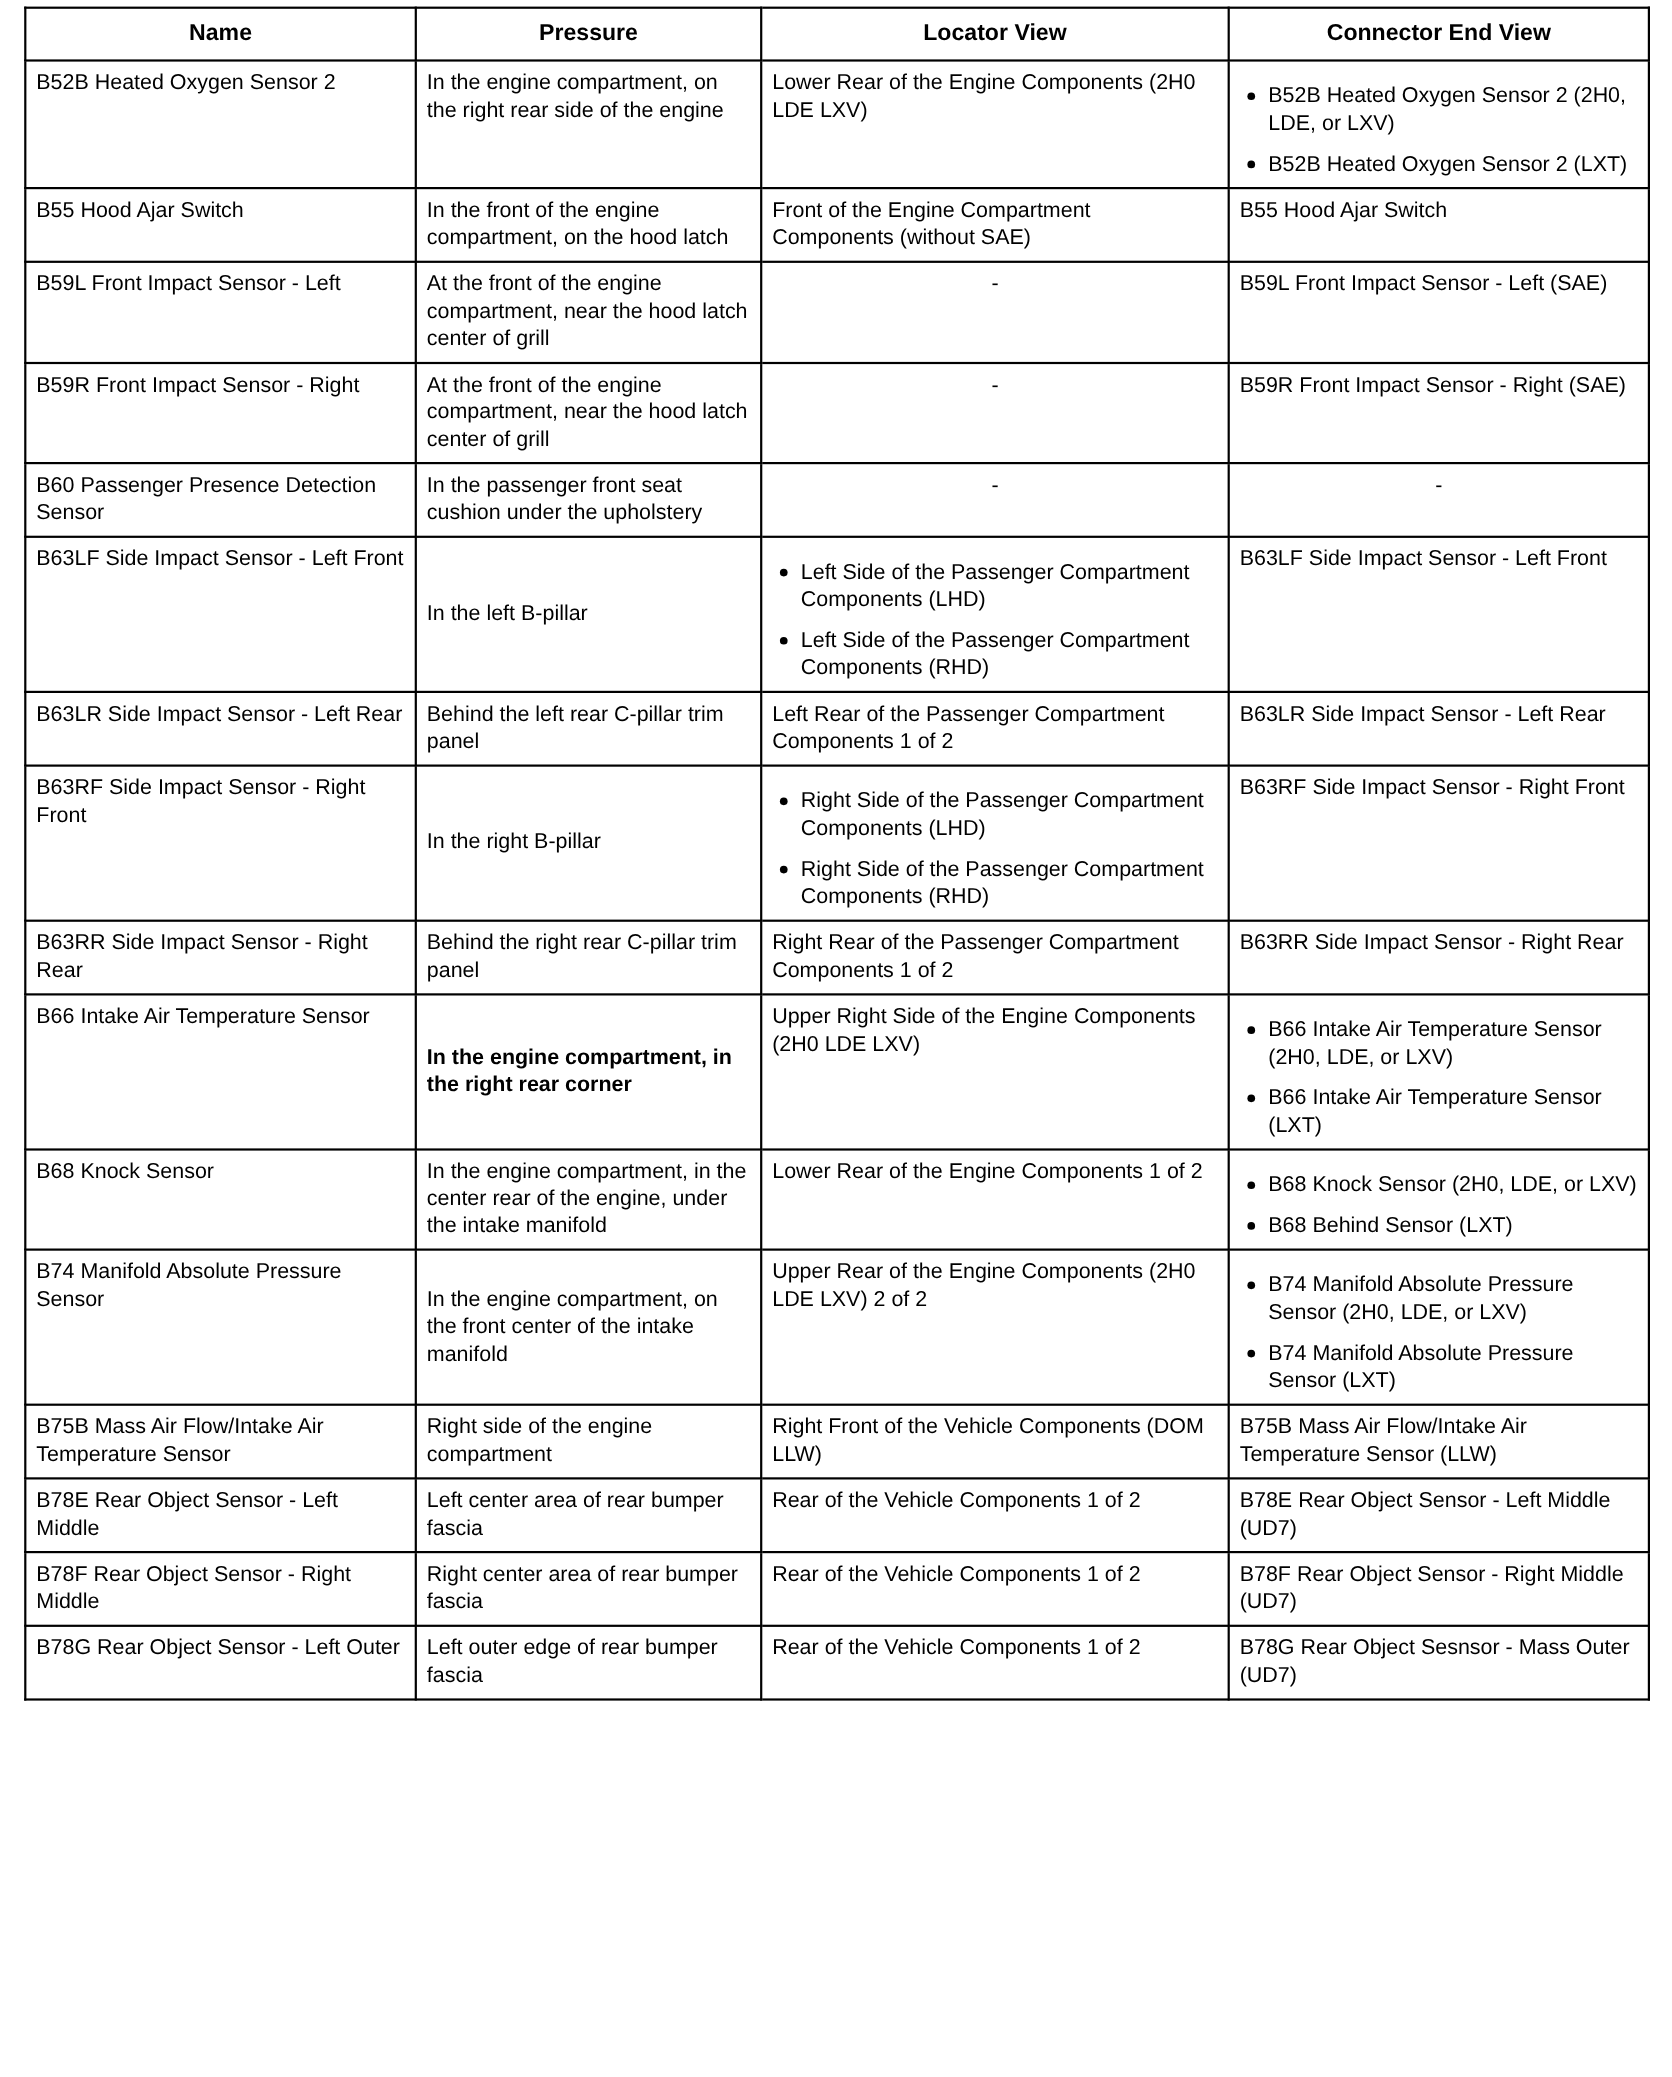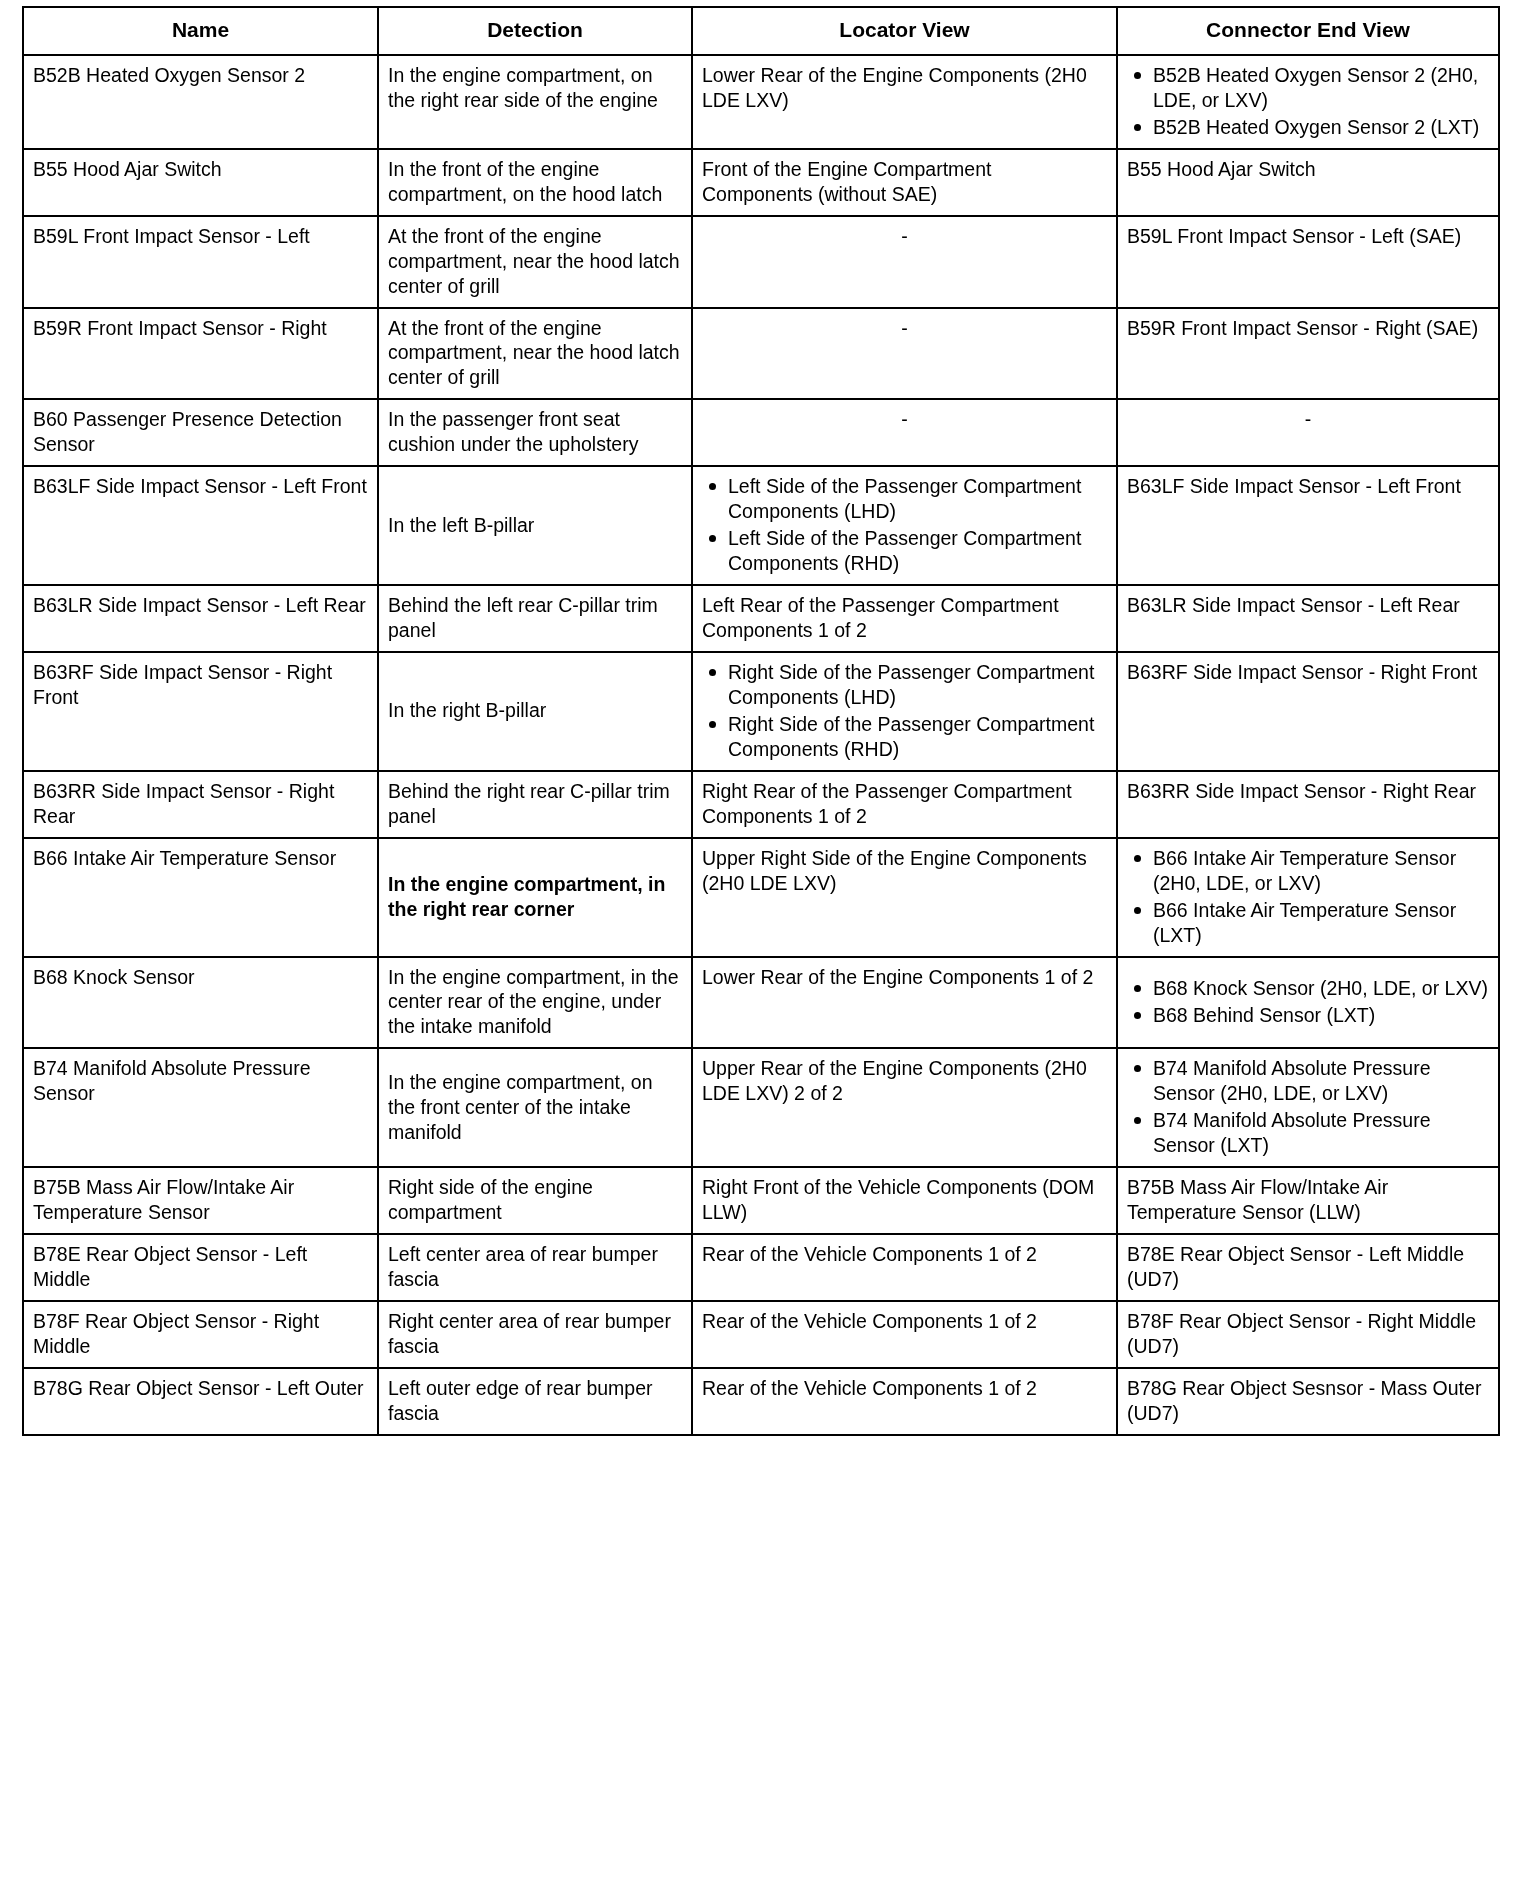--- a/index.html
+++ b/index.html
@@ -62,21 +62,21 @@
     text-align: center;
     vertical-align: middle;
   }
   ul.blist {
     margin: 0;
     padding: 0 0 0 26px;
     list-style: none;
   }
   ul.blist li {
     position: relative;
-    margin: 0 0 2px 0;
+    margin: 12px 0 2px 0;
     padding: 0;
   }
   ul.blist li:last-child { margin-bottom: 0; }
   ul.blist li::before {
     content: "";
     position: absolute;
     left: -19px;
     top: 9px;
     width: 7px;
     height: 7px;
@@ -92,21 +92,21 @@
   <table class="connector-table">
     <colgroup>
       <col class="c-name">
       <col class="c-loc">
       <col class="c-locator">
       <col class="c-conn">
     </colgroup>
     <thead>
       <tr>
         <th>Name</th>
-        <th>Detection</th>
+        <th>Pressure</th>
         <th>Locator View</th>
         <th>Connector End View</th>
       </tr>
     </thead>
     <tbody>
 
       <tr>
         <td class="name-cell">B52B Heated Oxygen Sensor 2</td>
         <td class="loc-cell">In the engine compartment, on the right rear side of the engine</td>
         <td class="locator-cell">Lower Rear of the Engine Components (2H0 LDE LXV)</td>

